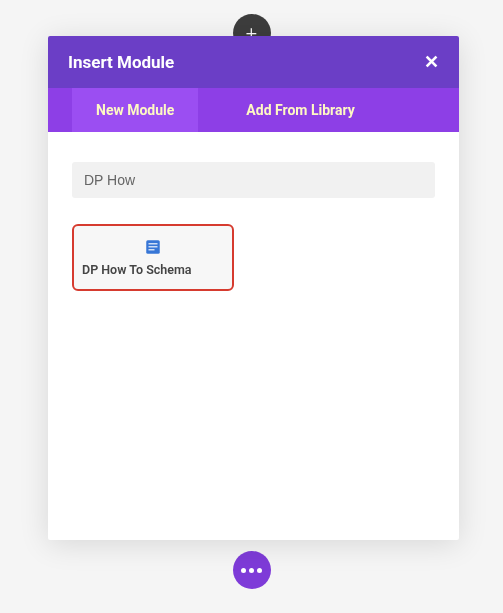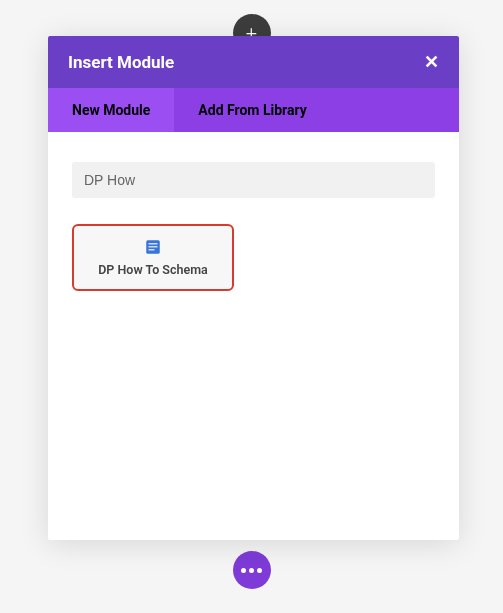--- a/index.html
+++ b/index.html
@@ -63,22 +63,23 @@
       line-height: 1;
     }
     .tabs {
       display: flex;
       background: #8d3fe6;
     }
     .tab {
       padding: 14px 24px;
       font-size: 14px;
       font-weight: 700;
-      color: #000000;
+      color: #fef9c3;
       cursor: pointer;
+      margin-left: 24px;
     }
     .tab.active {
       background: #9b4ef2;
     }
     .modal-body {
       padding: 30px 24px;
       position: relative;
     }
     .search-input {
       width: 100%;
@@ -90,21 +91,20 @@
       border-radius: 3px;
       outline: none;
     }
     .module-tile {
       margin-top: 26px;
       width: 162px;
       border: 2px solid #d63b2f;
       border-radius: 6px;
       background: #f7f7f7;
       padding: 12px 8px;
-      text-align: center;
       cursor: pointer;
       position: relative;
     }
     .module-icon {
       width: 18px;
       height: 18px;
       margin: 0 auto 6px;
       display: block;
     }
     .module-label {

